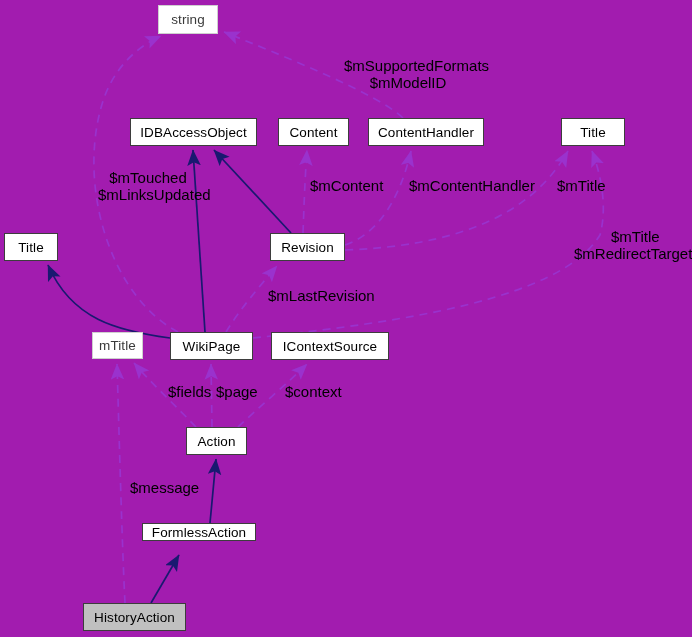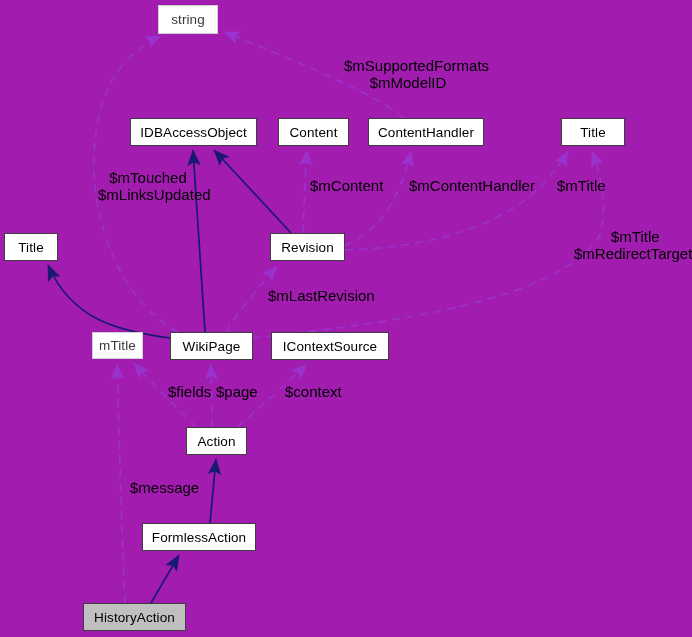--- a/index.html
+++ b/index.html
@@ -146,21 +146,21 @@
   </div>
 
   <div class="uml-node" style="left:271px;top:332px;width:118px;height:28px;">
     <span>IContextSource</span>
   </div>
 
   <div class="uml-node" style="left:186px;top:427px;width:61px;height:28px;">
     <span>Action</span>
   </div>
 
-  <div class="uml-node" style="left:142px;top:523px;width:114px;height:28px;">
+  <div class="uml-node" style="left:142px;top:523px;width:114px;height:18px;">
     <span>FormlessAction</span>
   </div>
 
   <div class="uml-node current" style="left:83px;top:603px;width:103px;height:28px;">
     <span>HistoryAction</span>
   </div>
 
   <div class="edge-label" style="left:344px;top:59px;">$mSupportedFormats</div>
 
   <div class="edge-label center" style="left:344px;top:76px;width:128px;">$mModelID</div>

